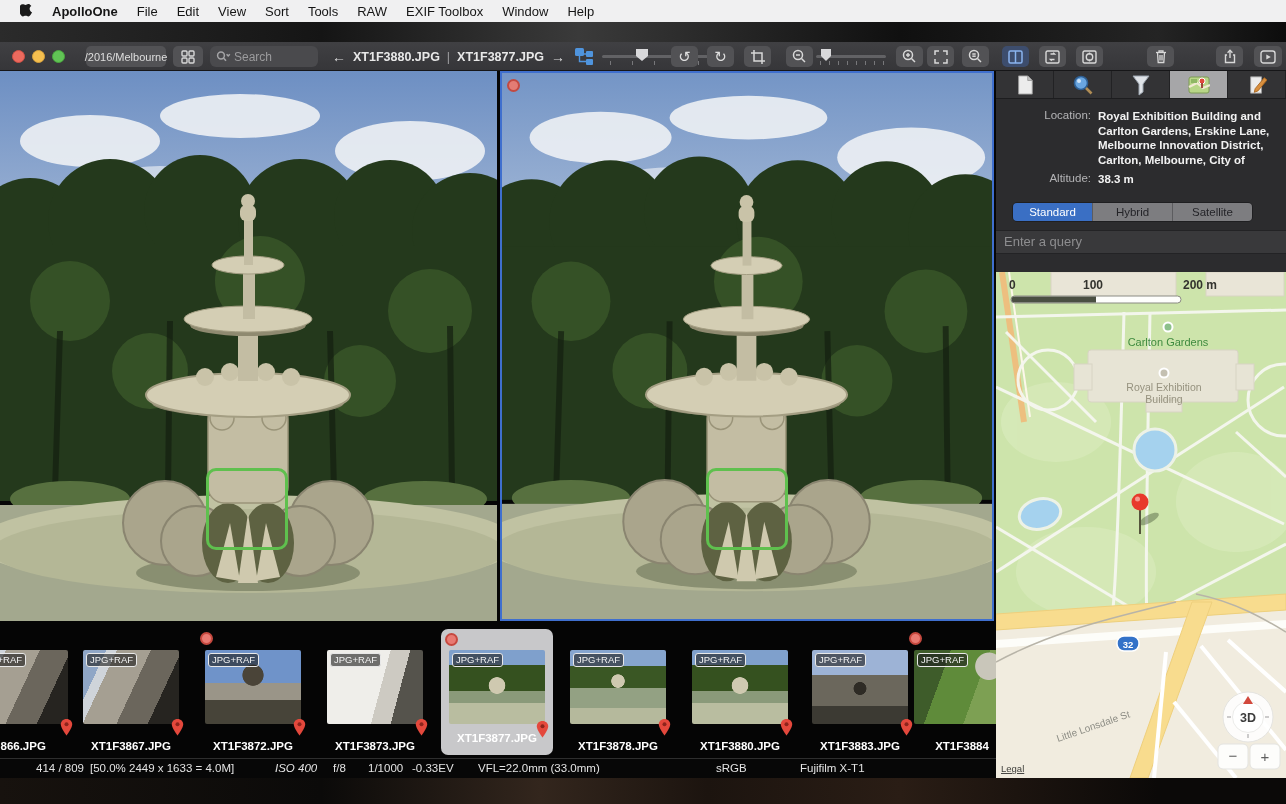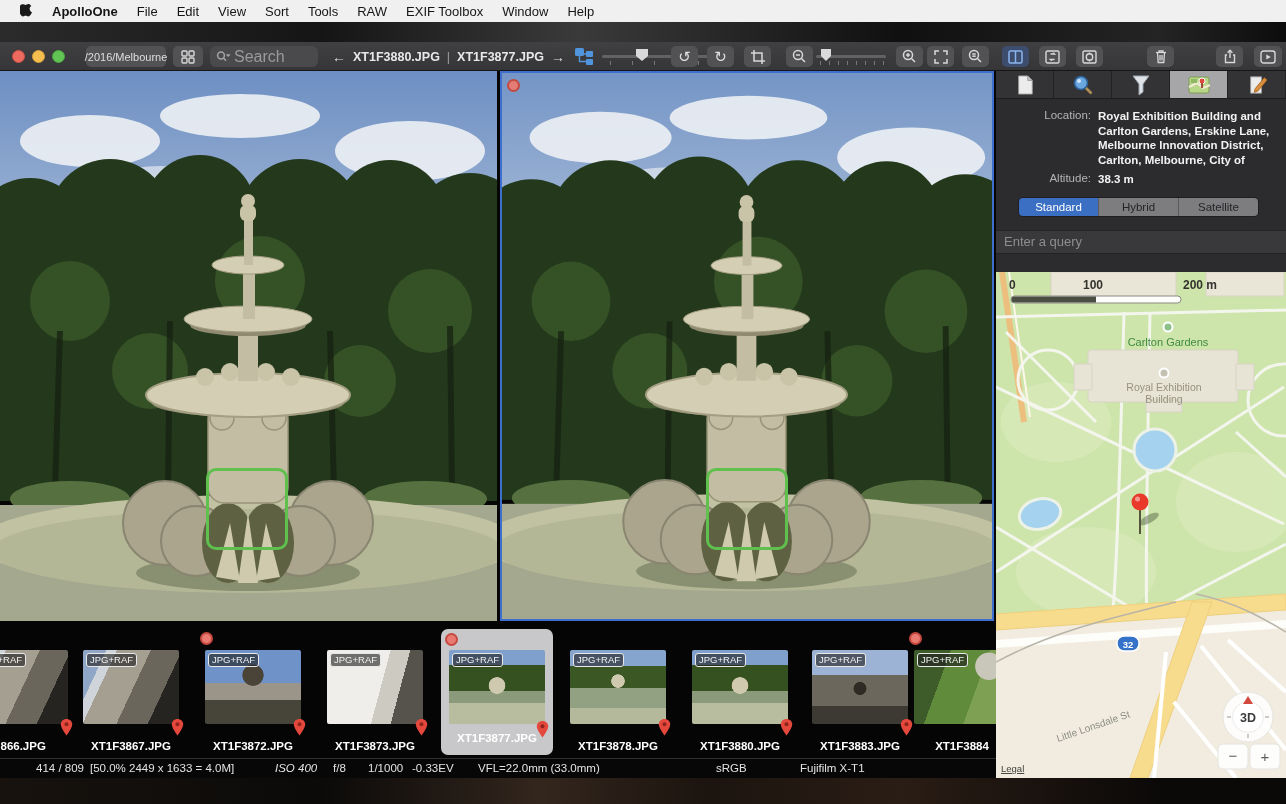--- a/index.html
+++ b/index.html
@@ -26,21 +26,21 @@
   .tl.red { left:12px; background:#ec6a5e; border:1px solid #d05046; }
   .tl.yel { left:32px; background:#f5bf4f; border:1px solid #d6a13d; }
   .tl.grn { left:52px; background:#61c455; border:1px solid #4aa73f; }
   .tbtn { position:absolute; top:4px; height:21px; background:#525255; border-radius:5px;
           display:flex; align-items:center; justify-content:center; color:#dedede; }
   .tbtn svg { display:block; }
   .path-btn { left:86px; width:80px; font-size:11px; padding:0 4px; }
   .grid-btn { left:173px; width:30px; }
   .searchbox { position:absolute; left:210px; top:4px; width:108px; height:21px; background:#4a4a4d;
                border-radius:6px; display:flex; align-items:center; gap:3px; padding:0 6px; }
-  .searchbox .ph { color:#9b9b9d; font-size:16px; }
+  .searchbox .ph { color:#9b9b9d; font-size:12px; }
   .navgroup { position:absolute; left:332px; top:0; height:29px; display:flex; align-items:center; gap:7px;
               color:#e8e8e8; font-size:12.5px; font-weight:bold; }
   .navgroup .arrow { font-weight:normal; font-size:14px; color:#dcdcdc; cursor:default; }
   .navgroup .sep { color:#9f9fa1; font-weight:normal; }
   .tree-icon { position:absolute; left:575px; top:5px; }
   .slider-track { position:absolute; height:3px; background:#626265; border-radius:2px; top:13px; }
   .slider-thumb { position:absolute; top:7px; width:12px; height:12px; background:#d9d9db;
                   clip-path:polygon(0 0,100% 0,100% 58%,50% 100%,0 58%); }
   .ticks { position:absolute; top:19px; display:flex; }
   .ticks i { display:block; width:1px; height:4px; background:#77777a; margin-right:0; }
@@ -97,21 +97,21 @@
 
   
   .sidepanel { position:absolute; left:996px; top:29px; width:290px; height:707px; background:#2c2c2e; }
   .tabs { display:flex; height:28px; background:#333335; border-bottom:1px solid #1d1d1f; }
   .tab { flex:1; display:flex; align-items:center; justify-content:center; border-right:1px solid #222224; }
   .tab.active { background:#a6a6a8; }
   .info { padding:10px 8px 6px 12px; }
   .info-row { display:flex; margin-bottom:4px; }
   .info-label { width:90px; text-align:right; color:#b4b4b6; font-size:11.5px; padding-right:7px; flex:none; }
   .info-value { color:#f2f2f2; font-size:11.5px; font-weight:bold; line-height:1.28; width:185px; }
-  .seg-row { height:30px; display:flex; align-items:flex-start; padding-left:22px; }
+  .seg-row { height:30px; display:flex; align-items:center; padding-left:16px; }
   .segmented { display:flex; width:241px; height:20px; border-radius:5px; overflow:hidden; border:1px solid #1f1f21; }
   .seg { flex:1; display:flex; align-items:center; justify-content:center; font-size:11.5px;
          background:#7d7d80; color:#242428; border-right:1px solid #5c5c5f; }
   .seg:last-child { border-right:none; }
   .seg.sel-seg { background:#3a6fc4; color:#fff; }
   .queryfield { margin-top:3px; height:24px; background:#39393b; border-top:1px solid #232325;
                 border-bottom:1px solid #232325; display:flex; align-items:center; padding-left:8px;
                 color:#8d8d8f; font-size:13px; }
   .mapwrap { position:absolute; left:0; top:201px; width:290px; height:506px; overflow:hidden; }
 

